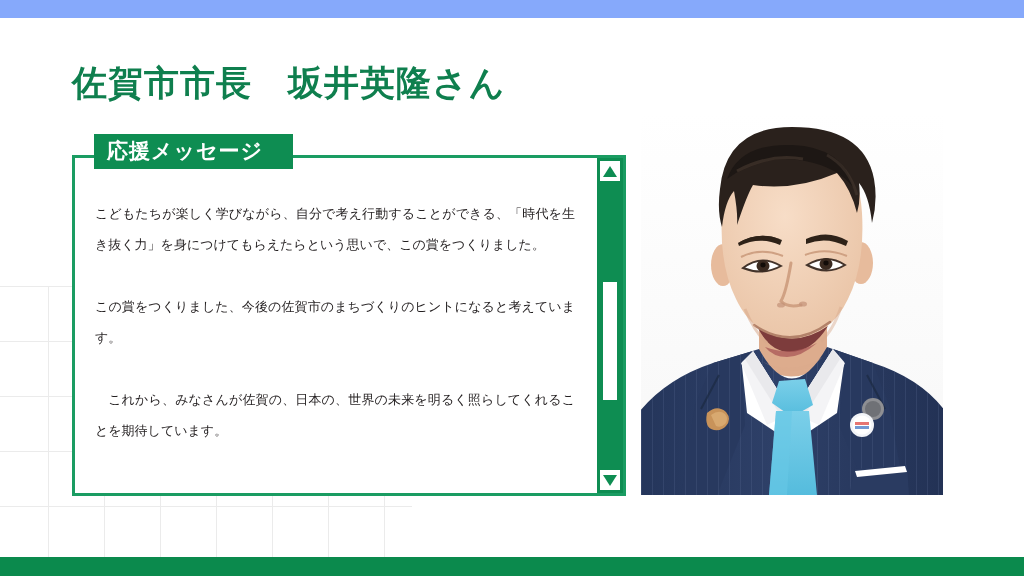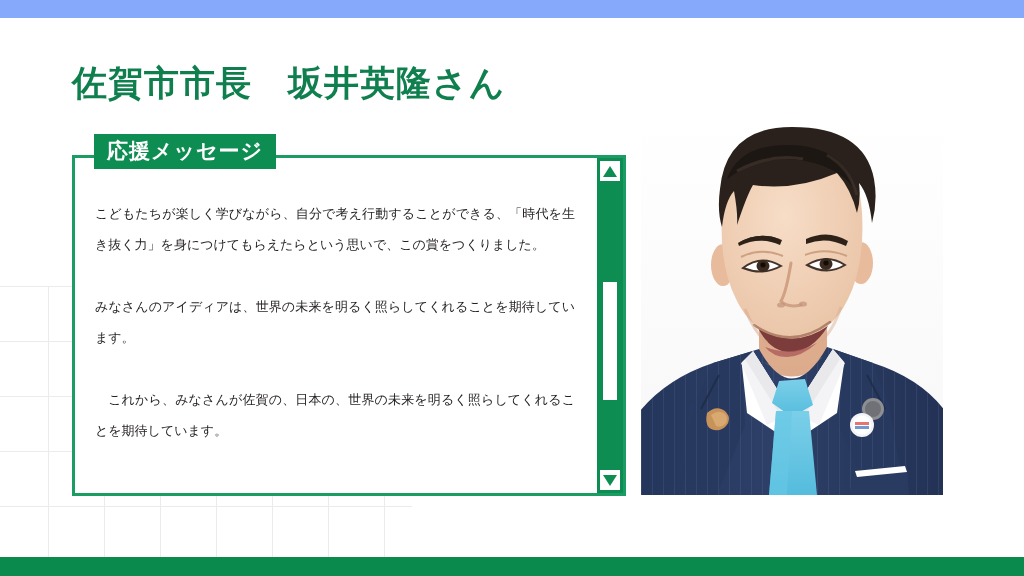--- a/index.html
+++ b/index.html
@@ -88,21 +88,21 @@
   }
 
   .msg-tab {
     position: absolute;
     left: 94px;
     top: 134px;
     background: #0e8d52;
     color: #ffffff;
     font-size: 21px;
     font-weight: bold;
-    padding: 3px 13px 5px 13px;
+    padding: 3px 30px 5px 13px;
     line-height: 27px;
     letter-spacing: 1px;
     white-space: nowrap;
     box-sizing: border-box;
   }
 
   .msg-body {
     position: absolute;
     left: 95px;
     top: 198px;
@@ -183,21 +183,21 @@
   <div class="bg-grid-top-line"></div>
 
   <div class="page-title">佐賀市市長　坂井英隆さん</div>
 
   <div class="msg-panel"></div>
 
   <div class="msg-tab">応援メッセージ</div>
 
   <div class="msg-body">
     <p>こどもたちが楽しく学びながら、自分で考え行動することができる、「時代を生き抜く力」を身につけてもらえたらという思いで、この賞をつくりました。</p>
-    <p>みなさんのアイディアは、世界の未来を明るく照らしてくれることを期待しています。</p>
+    <p>この賞をつくりました、今後の佐賀市のまちづくりのヒントになると考えています。</p>
     <p>　これから、みなさんが佐賀の、日本の、世界の未来を明るく照らしてくれることを期待しています。</p>
   </div>
 
   <div class="scrollbar">
     <div class="sb-btn up">
       <span class="sb-arrow up"></span>
     </div>
     <div class="sb-thumb"></div>
     <div class="sb-btn down">
       <span class="sb-arrow down"></span>

